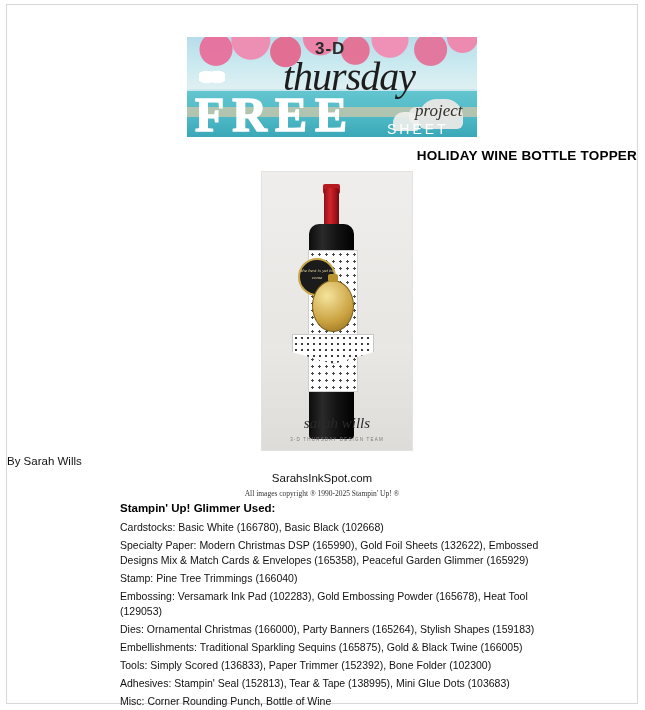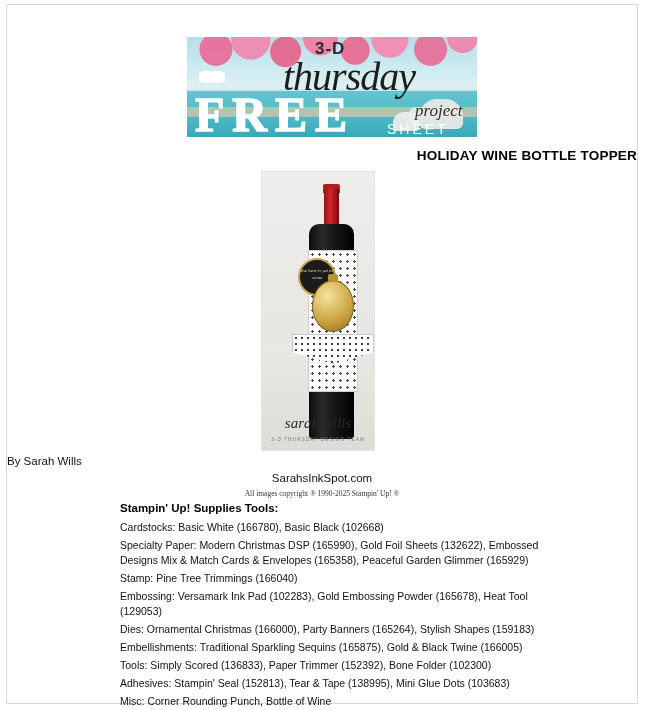--- a/index.html
+++ b/index.html
@@ -168,21 +168,21 @@
     font-weight: bold;
     color: #000000;
     letter-spacing: .2px;
   }
 
   
   .photo {
     position: absolute;
     left: 254px;
     top: 166px;
-    width: 114px;
+    width: 152px;
     height: 280px;
     background: #f7f7f7;
     border: 1px solid #e3e3e3;
     overflow: hidden;
     box-sizing: border-box;
   }
   .photo .bg-top {
     position: absolute; left:0; top:0; width:100%; height:62%;
     background: linear-gradient(180deg, #efeeec 0%, #e7e6e3 100%);
   }
@@ -376,21 +376,21 @@
         </div>
         <div class="sig">sarah wills</div>
         <div class="sig-sub">3-D THURSDAY DESIGN TEAM</div>
       </div>
 
       <div class="byline">By Sarah Wills</div>
       <div class="website">SarahsInkSpot.com</div>
       <div class="copyright">All images copyright ® 1990-2025 Stampin' Up! ®</div>
 
       <div class="supplies">
-        <h2>Stampin' Up! Supplies Tools:</h2>
+        <h2>Stampin' Up! Glimmer Used:</h2>
         <p>Cardstocks:  Basic White (166780), Basic Black (102668)</p>
         <p>Specialty Paper:  Modern Christmas DSP (165990), Gold Foil Sheets (132622), Embossed Designs Mix &amp; Match Cards &amp; Envelopes (165358), Peaceful Garden Glimmer (165929)</p>
         <p>Stamp:  Pine Tree Trimmings (166040)</p>
         <p>Embossing:  Versamark Ink Pad (102283), Gold Embossing Powder (165678), Heat Tool (129053)</p>
         <p>Dies:  Ornamental Christmas (166000), Party Banners (165264), Stylish Shapes (159183)</p>
         <p>Embellishments:  Traditional Sparkling Sequins (165875), Gold &amp; Black Twine (166005)</p>
         <p>Tools: Simply Scored (136833), Paper Trimmer (152392), Bone Folder (102300)</p>
         <p>Adhesives:  Stampin' Seal (152813), Tear &amp; Tape (138995), Mini Glue Dots (103683)</p>
         <p>Misc:  Corner Rounding Punch, Bottle of Wine</p>
       </div>

